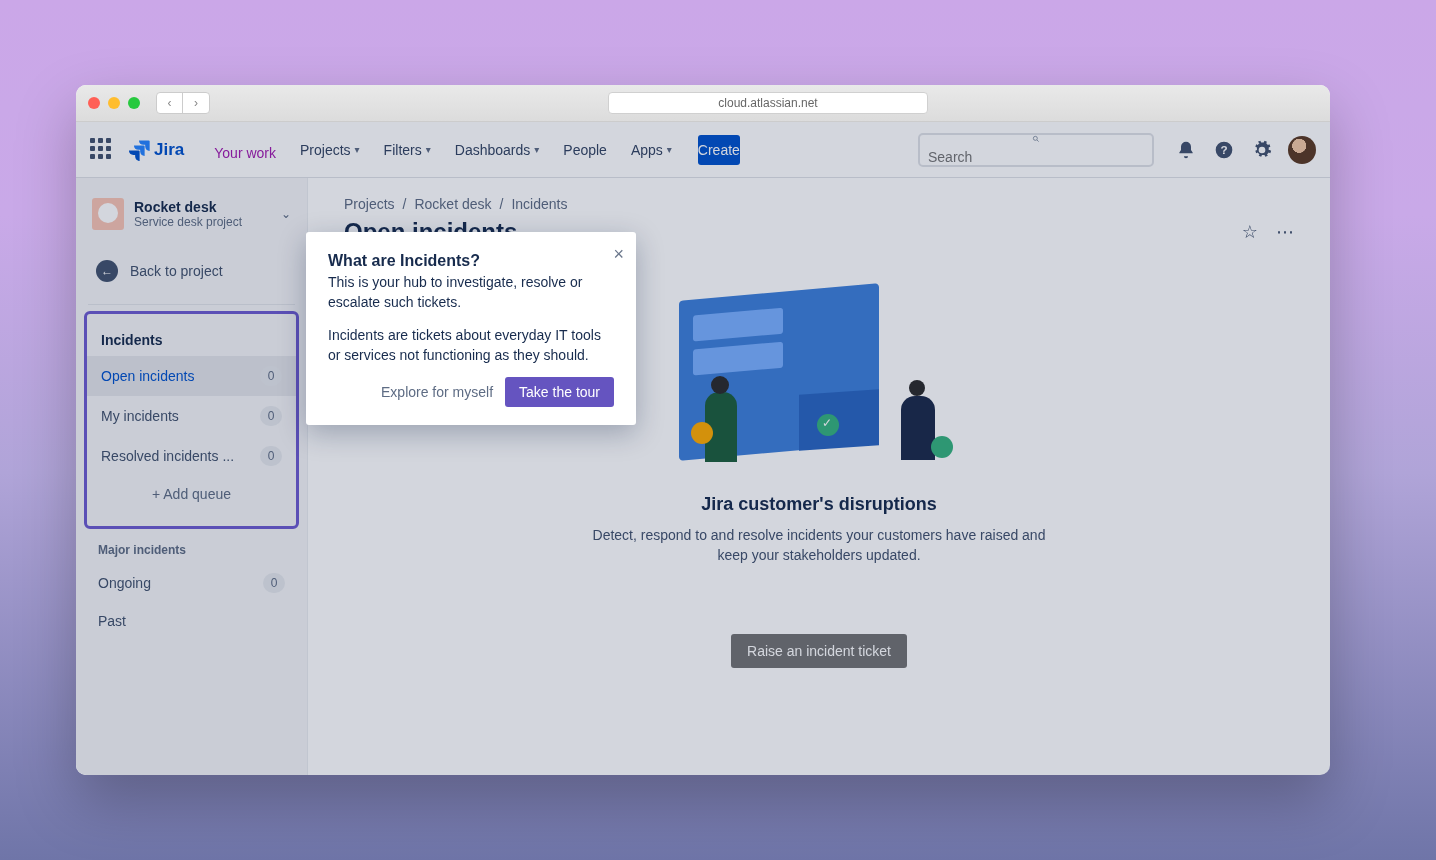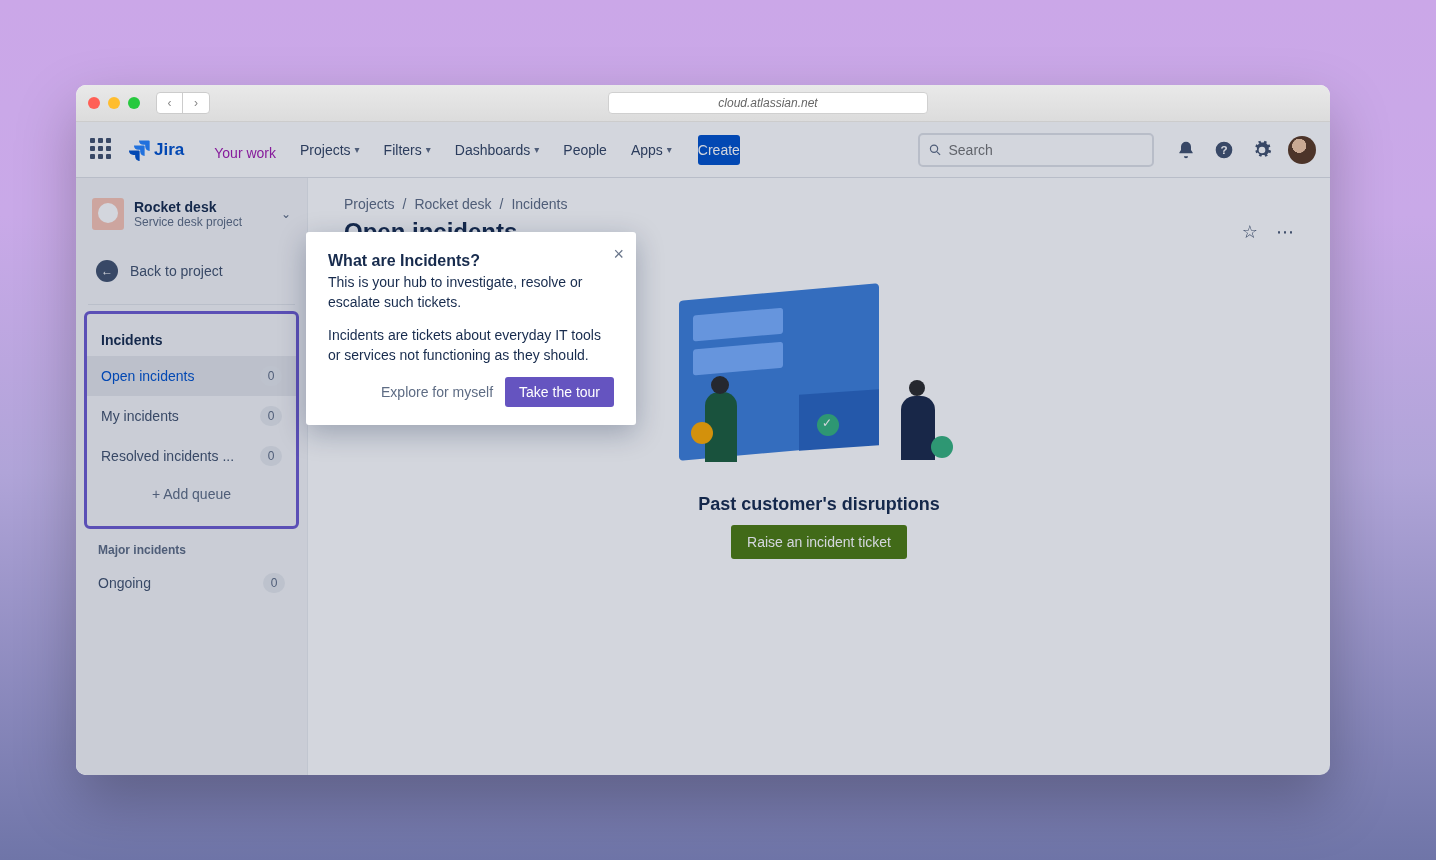--- a/index.html
+++ b/index.html
@@ -5,35 +5,35 @@
 * { margin:0; padding:0; box-sizing:border-box; font-family:-apple-system,BlinkMacSystemFont,"Segoe UI",sans-serif; }
 body { background:linear-gradient(180deg,#cba7e8 0%,#c9a9e8 25%,#b0a4d8 55%,#6f75a8 100%); width:1436px; height:860px; overflow:hidden; }
 .browser-window { position:absolute; left:76px; top:85px; width:1254px; height:690px; background:#fff; border-radius:10px; box-shadow:0 25px 60px rgba(0,0,0,0.25); overflow:hidden; }
 .titlebar { height:37px; background:linear-gradient(#e9e9e9,#dcdcdc); display:flex; align-items:center; padding:0 12px; gap:8px; border-bottom:1px solid #ccc; }
 .traffic { display:flex; gap:8px; }
 .tl { width:12px; height:12px; border-radius:50%; }
 .red{background:#ff5f56}.yellow{background:#ffbd2e}.green{background:#27c93f}
 .navarrows { display:flex; margin-left:8px; background:#fff; border:1px solid #ccc; border-radius:4px; overflow:hidden; }
 .navarrows span { width:26px; height:20px; display:flex; align-items:center; justify-content:center; color:#888; font-size:12px; cursor:pointer; }
 .navarrows span:first-child { border-right:1px solid #ccc; }
-.urlbar { flex:0 0 320px; margin:13px auto; height:22px; background:#fff; border:1px solid #d0d0d0; border-radius:4px; font-size:12px; color:#666; display:flex; align-items:center; justify-content:center;font-style:italic; }
+.urlbar { flex:0 0 320px; margin:13px auto; height:22px; background:#fff; border:1px solid #d0d0d0; border-radius:4px; font-size:12px; color:#666; display:flex; align-items:center; justify-content:center; }
 .overlay-dim { position:absolute; inset:37px 0 0 0; background:rgba(9,30,66,0.18); pointer-events:none; }
 .app { position:absolute; inset:37px 0 0 0; display:flex; flex-direction:column; }
 .topnav { height:56px; background:#fff; border-bottom:1px solid #dfe1e6; display:flex; align-items:center; padding:0 14px; gap:8px; position:relative; }
 .app-switcher { width:24px; height:24px; display:grid; grid-template-columns:repeat(3,5px); grid-template-rows:repeat(3,5px); gap:3px; cursor:pointer; }
 .app-switcher i { background:#42526e; border-radius:1px; }
 .jira-logo { display:flex; align-items:center; gap:4px; margin-left:6px; color:#0052cc; font-weight:600; font-size:17px; }
 .jira-logo svg { width:22px; height:22px; }
 .nav-items { display:flex; gap:4px; margin-left:12px; }
 .nav-item { padding:6px 10px; font-size:14px; color:#344563; display:flex; align-items:center; gap:4px; cursor:pointer; }
 .nav-item.active { color:#a21caf; border-bottom:3px solid #0052cc; padding-bottom:16px; margin-bottom:-19px; }
 .chev { font-size:10px; color:#5e6c84; }
 .create-btn { background:#0052cc; color:#fff; border:none; padding:7px 0; border-radius:3px; font-size:14px; font-weight:500; margin-left:8px; cursor:pointer; }
 .spacer { flex:1; }
-.search-wrap { display:flex; align-items:center; background:#fff; border:2px solid #dfe1e6; border-radius:5px; height:34px; width:236px; padding:0 8px; gap:6px; }
+.search-wrap { display:flex; align-items:center; background:#fff; border:2px solid #dfe1e6; border-radius:5px; height:34px; width:236px; padding:0 8px; gap:6px;flex-direction:column; }
 .search-wrap input { border:none; outline:none; font-size:14px; width:100%; color:#5e6c84; }
 .topicons { display:flex; gap:14px; margin-left:12px; align-items:center; }
 .topicon { width:24px; height:24px; color:#42526e; cursor:pointer; display:flex; align-items:center; justify-content:center; }
 .avatar { width:28px; height:28px; border-radius:50%; background:radial-gradient(circle at 40% 35%,#f3c9a5 28%,#5b3a24 29%); cursor:pointer; }
 .body { flex:1; display:flex; position:relative; }
 .sidebar { width:232px; background:#f4f5f7; border-right:1px solid #eaecef; padding:16px 8px; }
 .project-head { display:flex; align-items:center; gap:10px; padding:4px 8px; cursor:pointer; }
 .project-icon { width:32px; height:32px; border-radius:3px; background:#f8c4b4; position:relative; overflow:hidden; }
 .project-icon::after{content:"";position:absolute;left:6px;top:5px;width:20px;height:20px;background:#fff;border-radius:50%;}
 .project-icon::before{content:"";position:absolute;left:9px;top:9px;width:6px;height:6px;background:#444;border-radius:50%;box-shadow:8px 0 #444;}
@@ -67,21 +67,21 @@
 .illus .person1 { position:absolute; left:56px; top:106px; width:32px; height:70px; background:#1d5f3c; border-radius:14px 14px 0 0; }
 .illus .person1::before{content:"";position:absolute;left:6px;top:-16px;width:18px;height:18px;background:#2b2b2b;border-radius:50%;}
 .illus .person2 { position:absolute; right:54px; top:110px; width:34px; height:64px; background:#1b2a4a; border-radius:14px 14px 0 0; }
 .illus .person2::before{content:"";position:absolute;left:8px;top:-16px;width:16px;height:16px;background:#2b2b2b;border-radius:50%;}
 .illus .check1{position:absolute;left:168px;top:128px;width:22px;height:22px;background:#36b37e;border-radius:50%;}
 .illus .check1::after{content:"✓";color:#fff;font-size:12px;position:absolute;left:5px;top:2px;}
 .illus .check2{position:absolute;right:36px;top:150px;width:22px;height:22px;background:#36b37e;border-radius:50%;}
 .illus .x1{position:absolute;left:42px;top:136px;width:22px;height:22px;background:#ffab00;border-radius:50%;}
 .empty-heading { font-size:18px; font-weight:600; color:#172b4d; margin-bottom:10px; }
 .empty-desc { font-size:14px; color:#42526e; line-height:1.45; max-width:460px; margin:0 auto 20px; }
-.primary-btn { background:#4d7c0f; color:#fff; border:none; padding:9px 16px; border-radius:3px; font-size:14px; font-weight:500; cursor:pointer; }
+.primary-btn { background:#737373; color:#fff; border:none; padding:9px 16px; border-radius:3px; font-size:14px; font-weight:500; cursor:pointer;margin-top:48px; }
 .popover { position:absolute; left:230px; top:147px; width:330px; background:#fff; border-radius:3px; box-shadow:0 8px 28px rgba(9,30,66,0.28); padding:20px 22px 18px; z-index:20; }
 .popover-title { font-size:16px; font-weight:600; color:#172b4d; margin-bottom:2px; }
 .popover-close { position:absolute; right:12px; top:12px; color:#6b778c; font-size:18px; cursor:pointer; }
 .popover p { font-size:14px; color:#172b4d; line-height:1.45; margin-bottom:12px; }
 .popover-actions { display:flex; justify-content:flex-end; margin-top:10px; }
 .btn-subtle { background:transparent; border:none; color:#5e6c84; font-size:14px; padding:7px 12px; cursor:pointer; }
 .btn-purple { background:#6554c0; color:#fff; border:none; padding:7px 14px; border-radius:3px; font-size:14px; font-weight:500; cursor:pointer; }
 </style>
 </head>
 <body>
@@ -206,20 +206,23 @@
             <span class="count">0</span>
           </div>
           <div class="add-queue">+ Add queue</div>
         </div>
 
         <div class="section-sub">Major incidents</div>
         <div class="queue-item">
           <span>Ongoing</span>
           <span class="count">0</span>
         </div>
+        <div class="queue-item">
+          <span>Past</span>
+        </div>
       </div>
 
       <div class="content">
         <div class="breadcrumb">
           <span>Projects</span> /
           <span>Rocket desk</span> /
           <span>Incidents</span>
         </div>
         <div class="page-title-row">
           <div class="page-title">Open incidents</div>
@@ -232,21 +235,22 @@
         <div class="empty-state">
           <div class="illus">
             <div class="panel"></div>
               <div class="box"></div>
             <div class="person1"></div>
               <div class="person2"></div>
             <div class="x1"></div>
               <div class="check1"></div>
               <div class="check2"></div>
           </div>
-          <div class="empty-heading">Past customer's disruptions</div>
+          <div class="empty-heading">Jira customer's disruptions</div>
+          <div class="empty-desc">Detect, respond to and resolve incidents your customers have raised and keep your stakeholders updated.</div>
           <button class="primary-btn">Raise an incident ticket</button>
         </div>
       </div>
     </div>
   </div>
 
   <div class="overlay-dim"></div>
 
   <div class="popover">
     <div class="popover-close">×</div>

